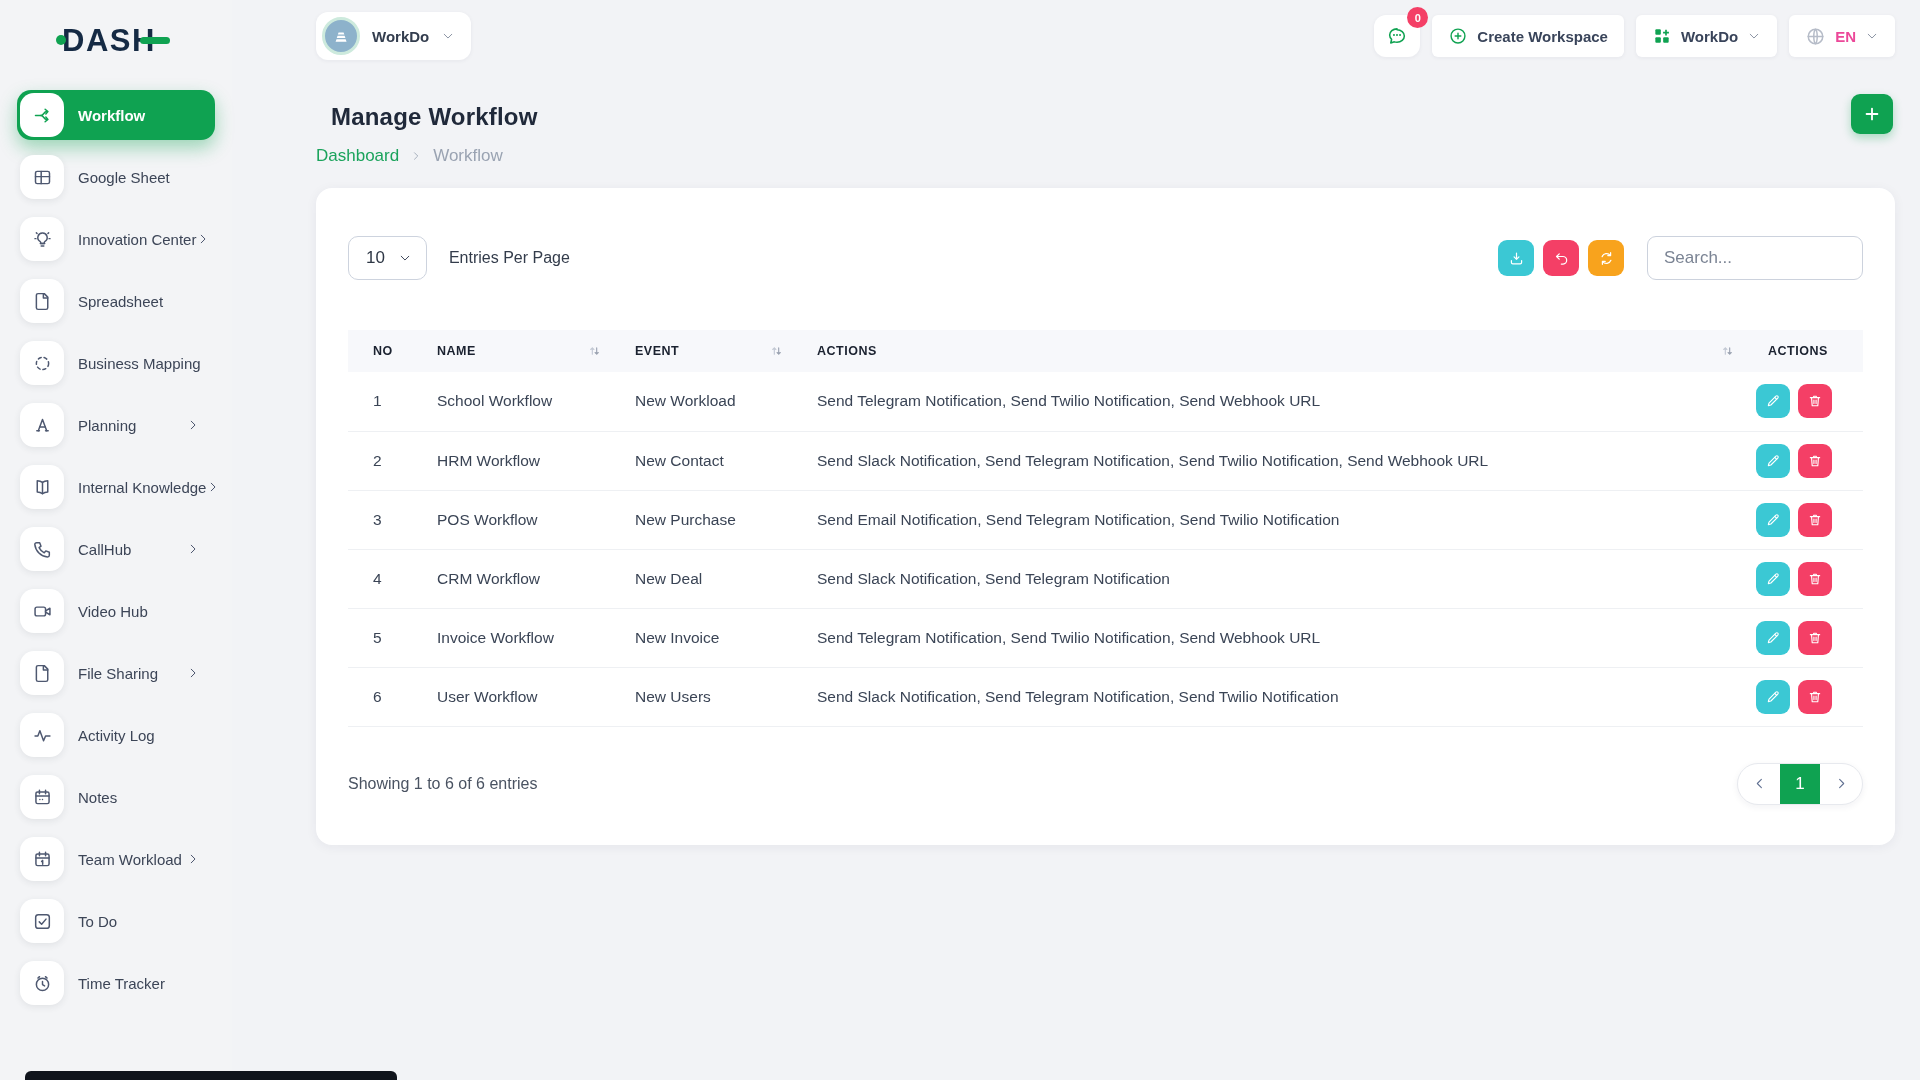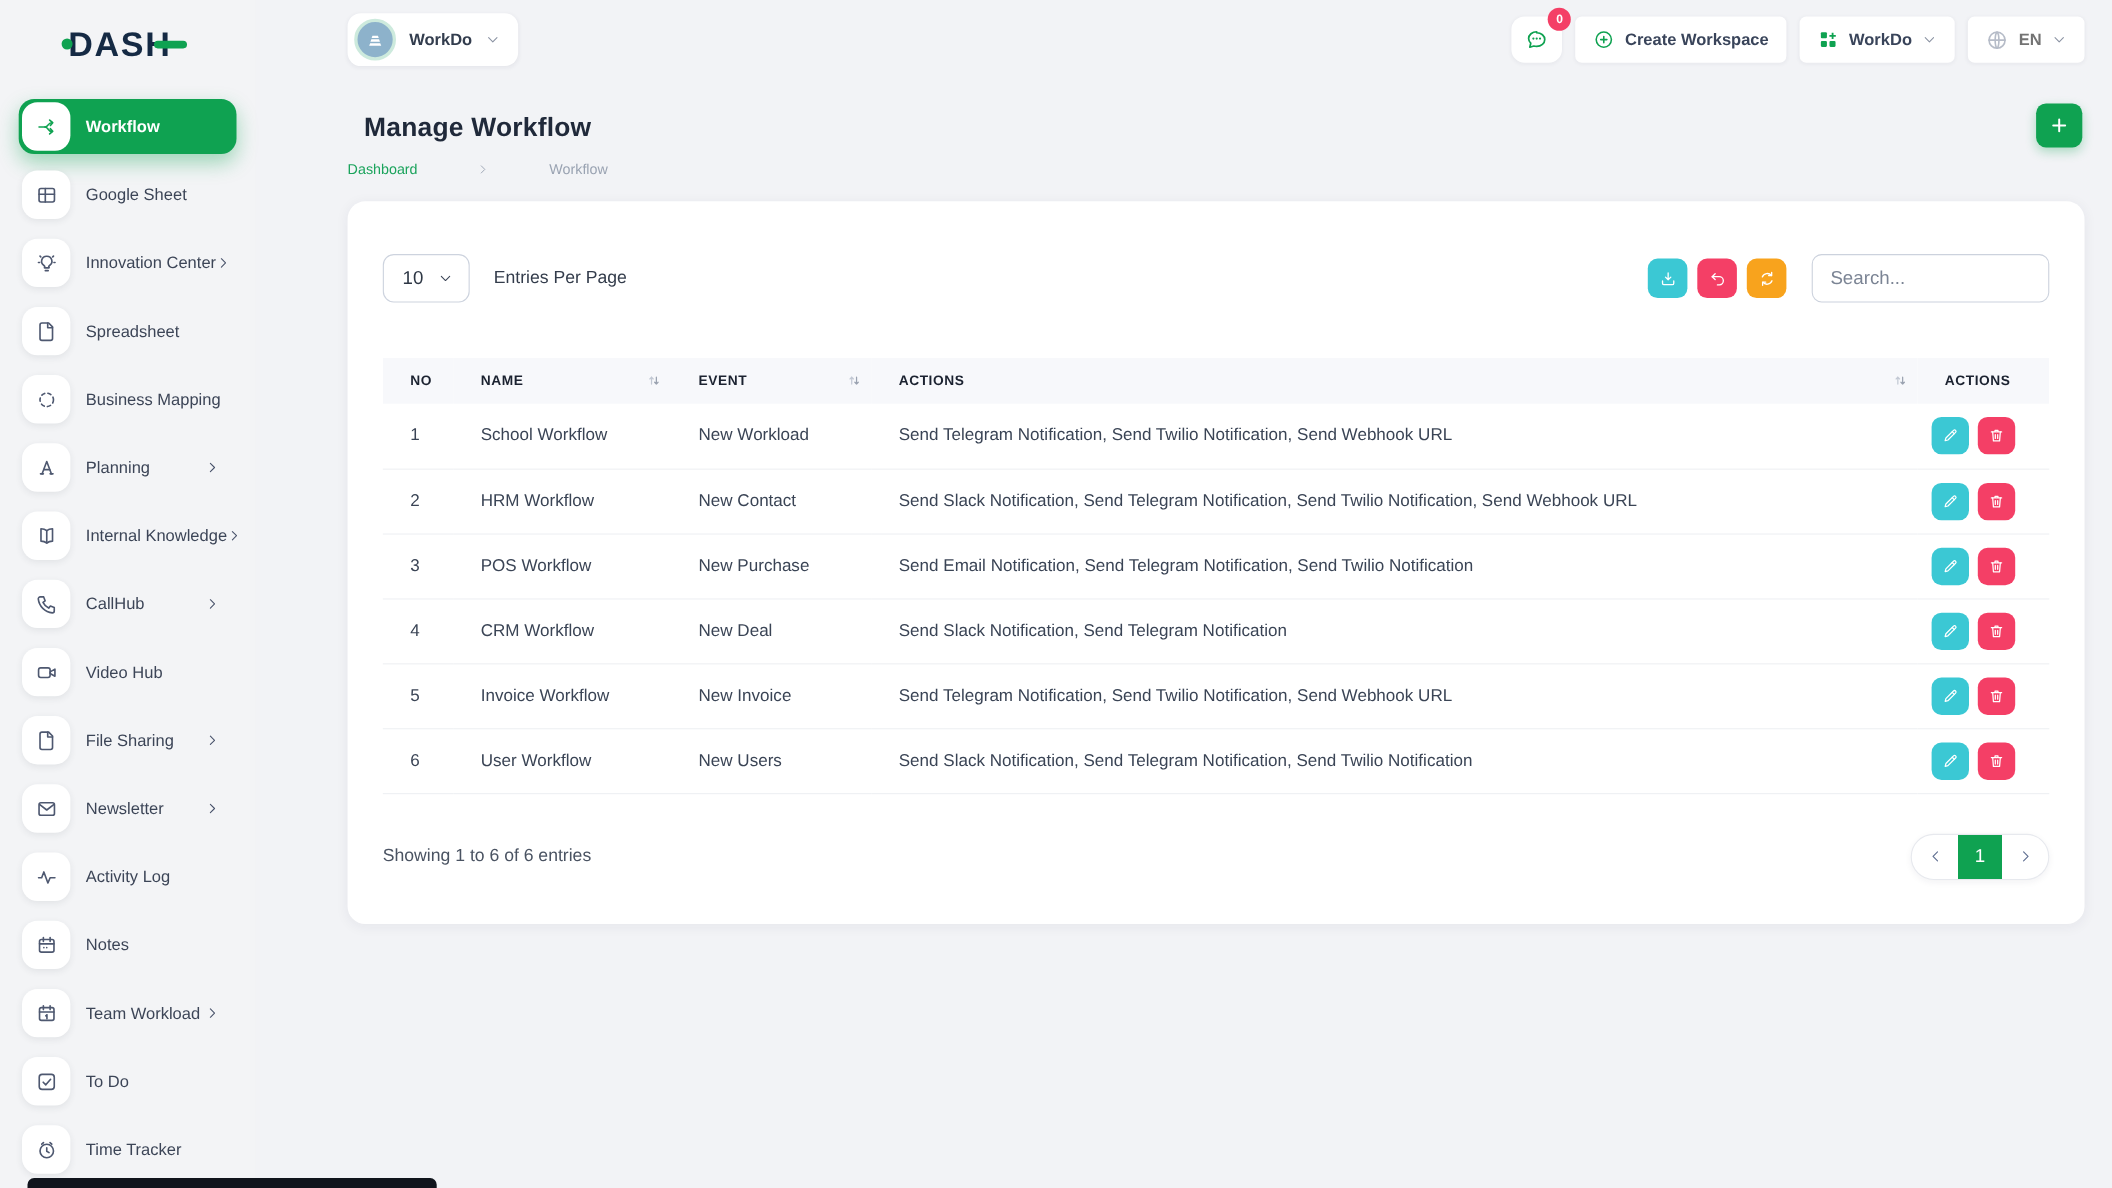--- a/index.html
+++ b/index.html
@@ -46,25 +46,25 @@
   .top-right { display:flex; align-items:center; gap:12px; }
   .chat-btn { position:relative; width:46px; height:42px; background:#fff; border-radius:12px; border:none; cursor:pointer;
     display:flex; align-items:center; justify-content:center; color:#0fa251; box-shadow:0 1px 4px rgba(30,40,60,.06); }
   .chat-btn svg { width:22px; height:22px; }
   .badge { position:absolute; top:-8px; right:-8px; min-width:21px; height:21px; border-radius:11px; background:#f43f66;
     color:#fff; font-size:11px; font-weight:700; display:flex; align-items:center; justify-content:center; padding:0 6px; }
   .top-pill { display:flex; align-items:center; gap:9px; background:#fff; border-radius:6px; height:42px; padding:0 16px;
     font-size:15px; color:#39445a; font-weight:600; border:none; cursor:pointer; box-shadow:0 1px 4px rgba(30,40,60,.06); }
   .top-pill .g-icon { color:#0fa251; } .g-icon svg { width:20px; height:20px; }
   .globe { color:#b6bcc8; } .globe svg { width:21px; height:21px; }
-  .lang-label { color:#737373; font-weight:700; }
+  .lang-label { color:#ec4899; font-weight:700; }
 
   .page-head { display:flex; align-items:flex-start; justify-content:space-between; padding:28px 27px 0 84px; }
   .page-title { font-size:24px; font-weight:700; color:#20293a; margin:15px; letter-spacing:.2px; }
-  .breadcrumb { margin-top:0; font-size:13px; display:flex; align-items:center; gap:11px;justify-content:space-between; }
+  .breadcrumb { margin-top:0; font-size:17px; display:flex; align-items:center; gap:11px; }
   .bc-home { color:#1ba35c; cursor:pointer; }
   .bc-sep { color:#9aa3b2; } .bc-sep svg { width:12px; height:12px; }
   .bc-cur { color:#9aa3b2; }
   .add-btn { width:42px; height:40px; border-radius:9px; background:#0fa251; border:none; cursor:pointer; color:#fff;
     display:flex; align-items:center; justify-content:center; box-shadow:0 4px 10px rgba(15,162,81,.32); margin-top:6px; }
   .add-btn svg { width:20px; height:20px; }
 
   
   .card { margin:22px 25px 0 84px; background:#fff; border-radius:16px; padding:48px 32px 40px;
     box-shadow:0 2px 12px rgba(32,42,62,.06); }
@@ -222,34 +222,20 @@
         <span class="side-label">Video Hub</span>
       </div>
       <div class="side-item">
         <span class="icon-box">
           <svg viewBox="0 0 24 24" fill="none" stroke="currentColor" stroke-width="1.7" stroke-linecap="round" stroke-linejoin="round">
             <path d="M7 3h7l4 4v12a2 2 0 0 1-2 2H7a2 2 0 0 1-2-2V5a2 2 0 0 1 2-2z"></path>
             <path d="M13 3v5h5"></path>
           </svg>
         </span>
         <span class="side-label">File Sharing</span>
-        <span class="chev">
-          <svg viewBox="0 0 24 24" fill="none" stroke="currentColor" stroke-width="1.7" stroke-linecap="round" stroke-linejoin="round">
-            <path d="m9 5.5 6.5 6.5L9 18.5"></path>
-          </svg>
-        </span>
-      </div>
-      <div class="side-item">
-        <span class="icon-box">
-          <svg viewBox="0 0 24 24" fill="none" stroke="currentColor" stroke-width="1.7" stroke-linecap="round" stroke-linejoin="round">
-            <rect x="4" y="5.5" width="16" height="13" rx="2"></rect>
-            <path d="m4.8 7.3 7.2 5.7 7.2-5.7"></path>
-          </svg>
-        </span>
-        <span class="side-label">Newsletter</span>
         <span class="chev">
           <svg viewBox="0 0 24 24" fill="none" stroke="currentColor" stroke-width="1.7" stroke-linecap="round" stroke-linejoin="round">
             <path d="m9 5.5 6.5 6.5L9 18.5"></path>
           </svg>
         </span>
       </div>
       <div class="side-item">
         <span class="icon-box">
           <svg viewBox="0 0 24 24" fill="none" stroke="currentColor" stroke-width="1.7" stroke-linecap="round" stroke-linejoin="round">
             <path d="M3.5 12.5h3.2L9 6.5l4.2 11.5 2.3-5.5h5"></path>

